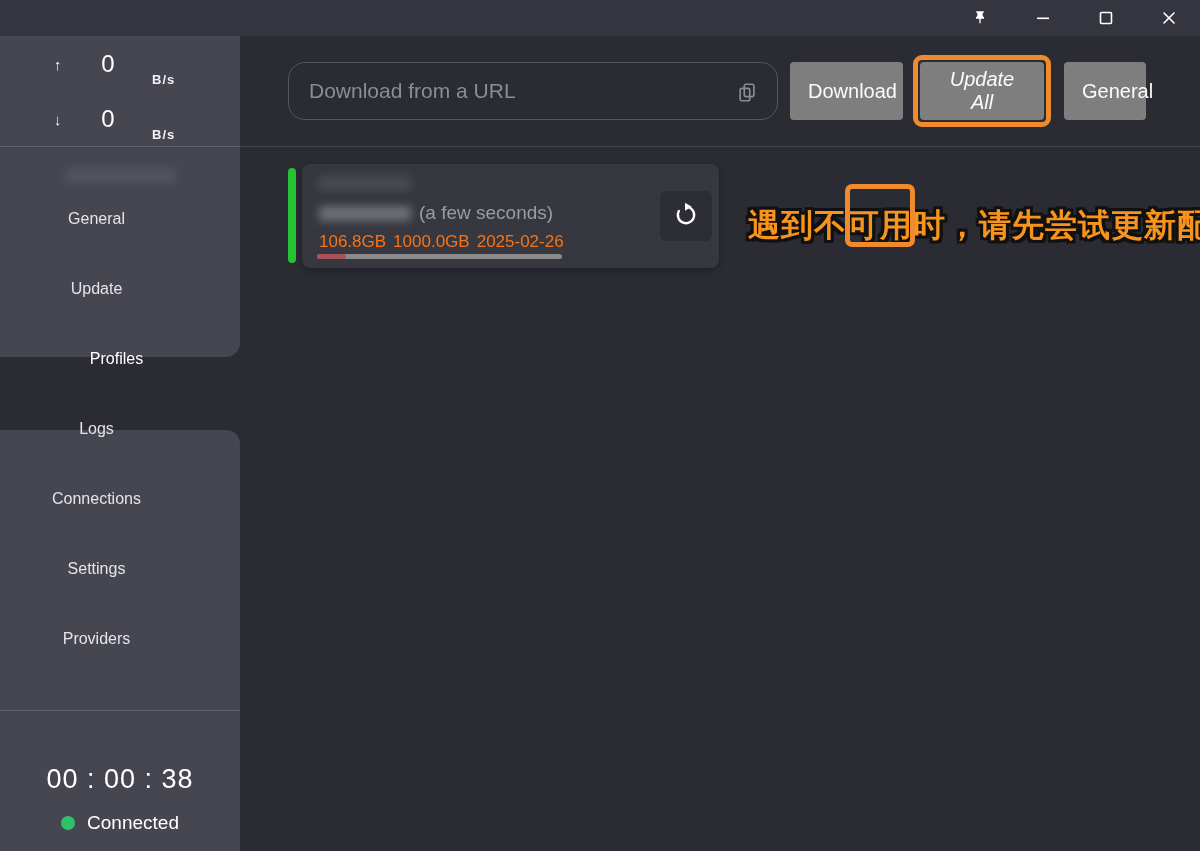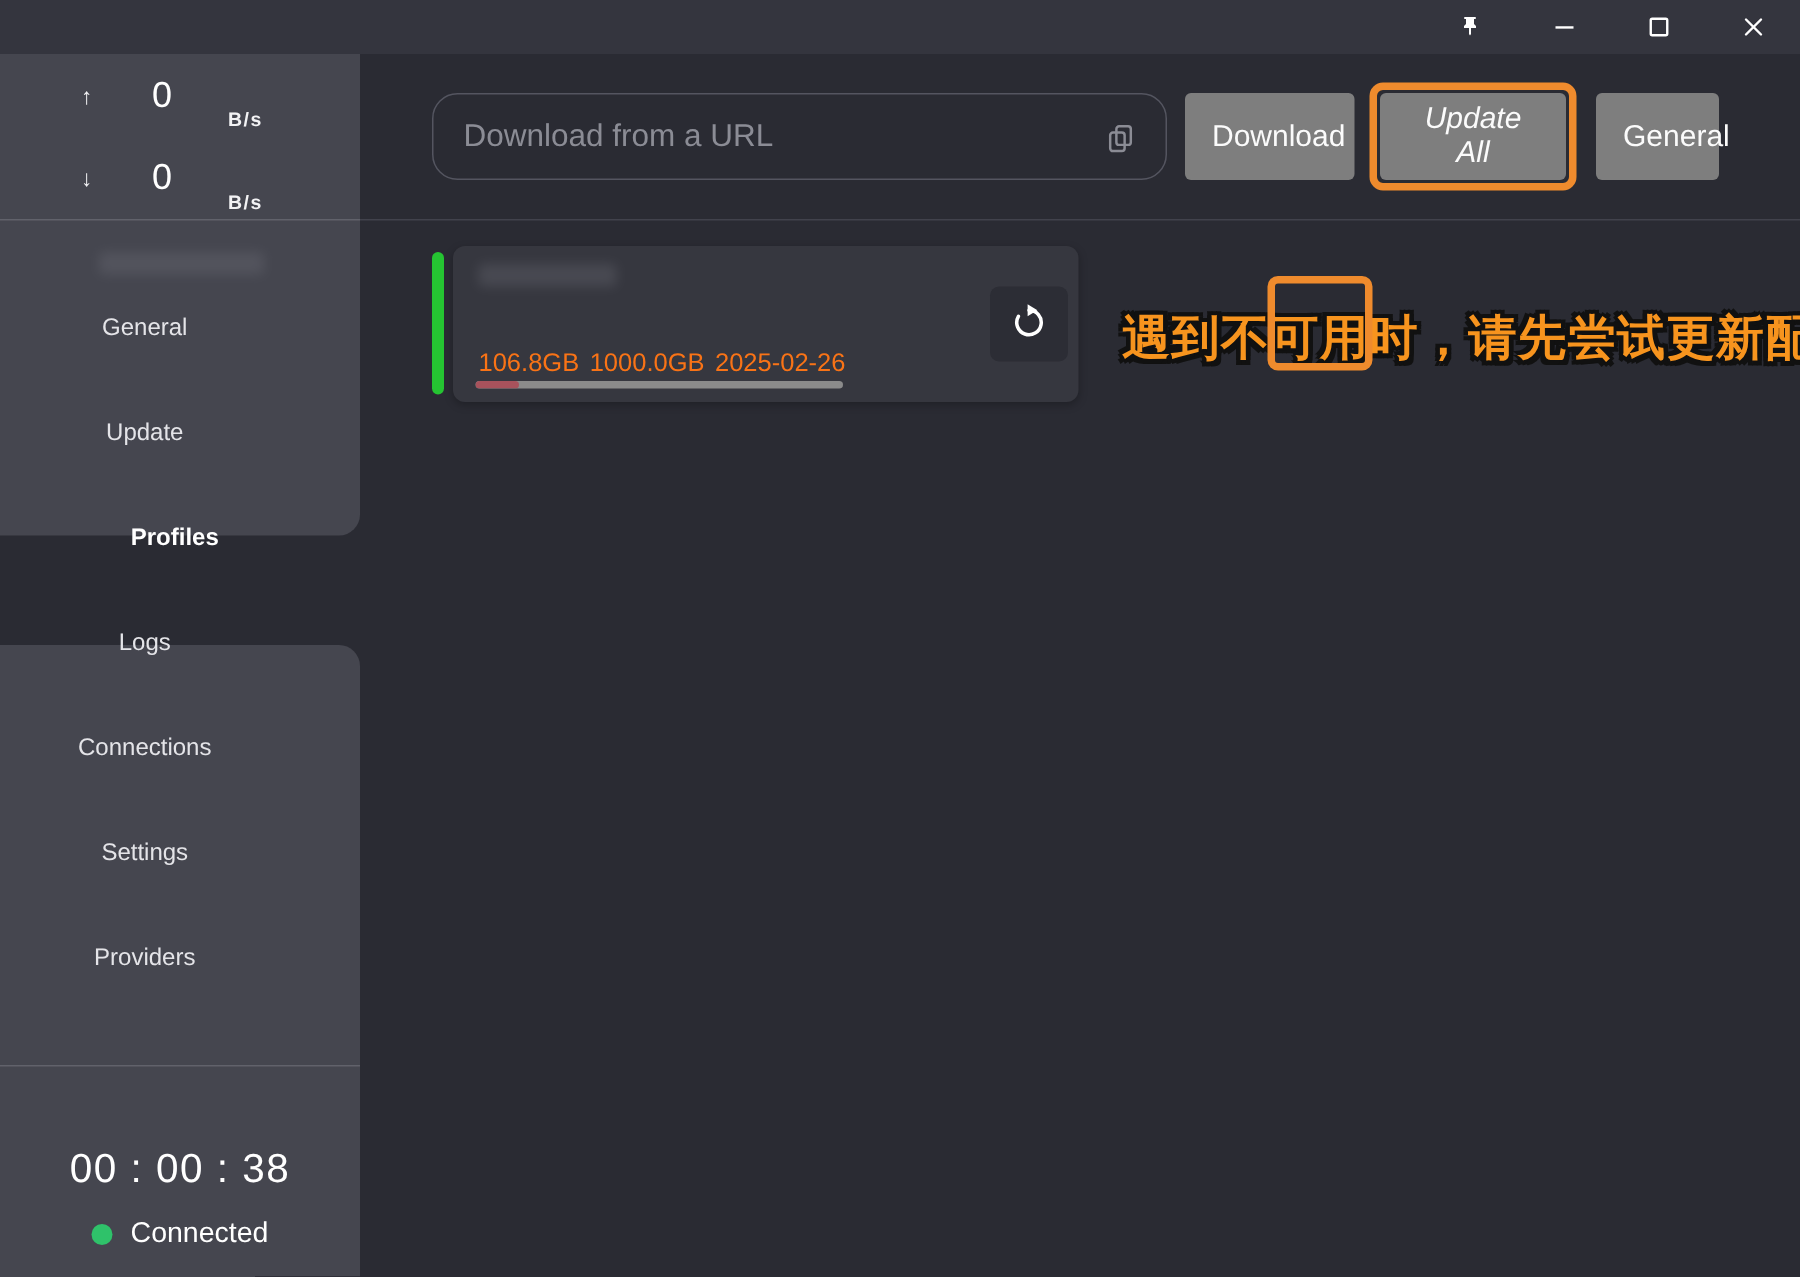--- a/index.html
+++ b/index.html
@@ -77,21 +77,21 @@
     width: 110px; height: 15px; opacity: 0.16; z-index: 2;
   }
 
   .nav { position: absolute; left: 0; top: 148px; width: 240px; z-index: 2; }
   .nav-item {
     width: 193px; height: 70px;
     display: flex; align-items: center; justify-content: center;
     font-size: 16px; color: #e4e4e8;
     cursor: pointer;
   }
-  .nav-item.active { color: #ffffff; font-weight: bold; padding-left: 40px; }
+  .nav-item.active { color: #ffffff; font-weight: normal; padding-left: 40px; }
 
   .uptime {
     position: absolute; left: 0; top: 728px; width: 240px;
     text-align: center; font-size: 27px; color: #ffffff;
     letter-spacing: 1px; z-index: 2;
   }
   .status {
     position: absolute; left: 0; top: 776px; width: 240px;
     display: flex; align-items: center; justify-content: center;
     gap: 12px; z-index: 2;
@@ -294,20 +294,24 @@
   <button class="tool-btn btn-update">Update All</button>
   <button class="tool-btn btn-import">General</button>
   <div class="annot-box-update" style="border-color: rgb(239, 139, 45);"></div>
 
   <div class="main-divider"></div>
 
   <div class="profile-accent" style="background: rgb(37, 196, 50);"></div>
 
   <div class="profile-card">
     <div class="redact card-name-redact"></div>
+    <div class="card-line2">
+      <span class="redact"></span>
+      <span class="card-expiry">(a few seconds)</span>
+    </div>
     <div class="card-stats">
       <span>106.8GB</span>
       <span>1000.0GB</span>
       <span>2025-02-26</span>
     </div>
     <div class="card-progress">
       <div class="card-progress-fill" style="width: 12%; background: rgb(168, 82, 92);"></div>
     </div>
     <button class="refresh-btn">
       <span>

